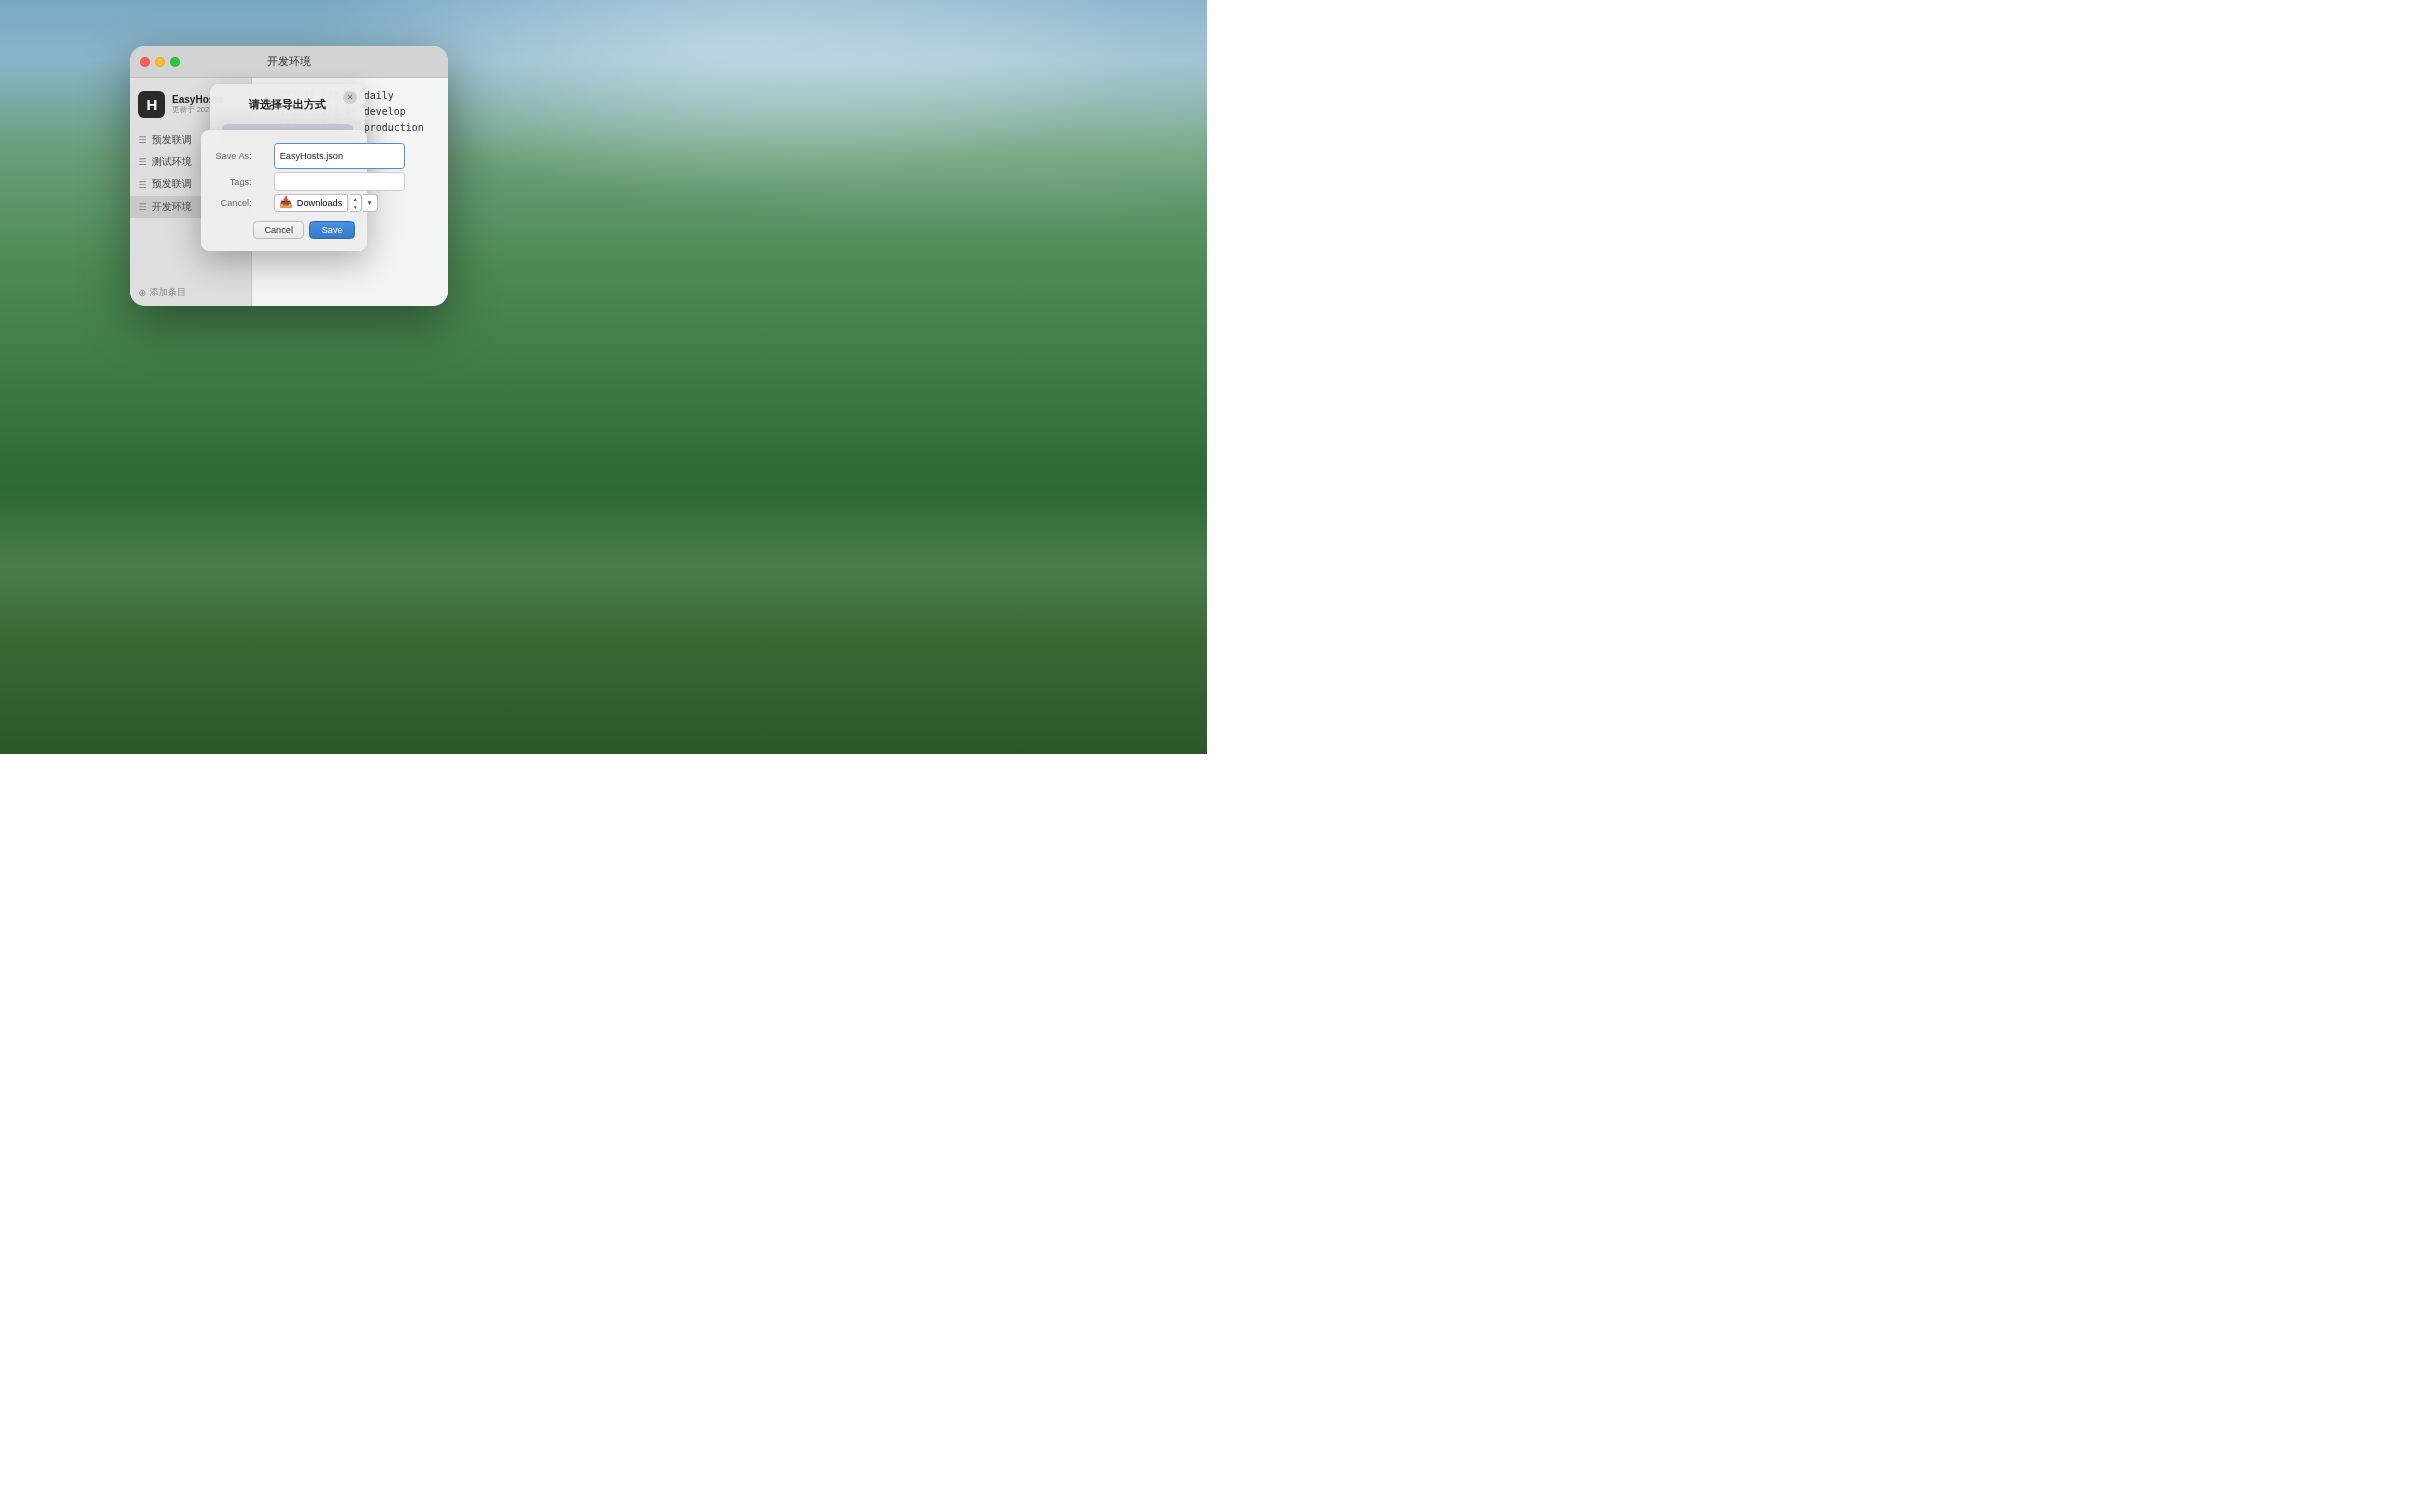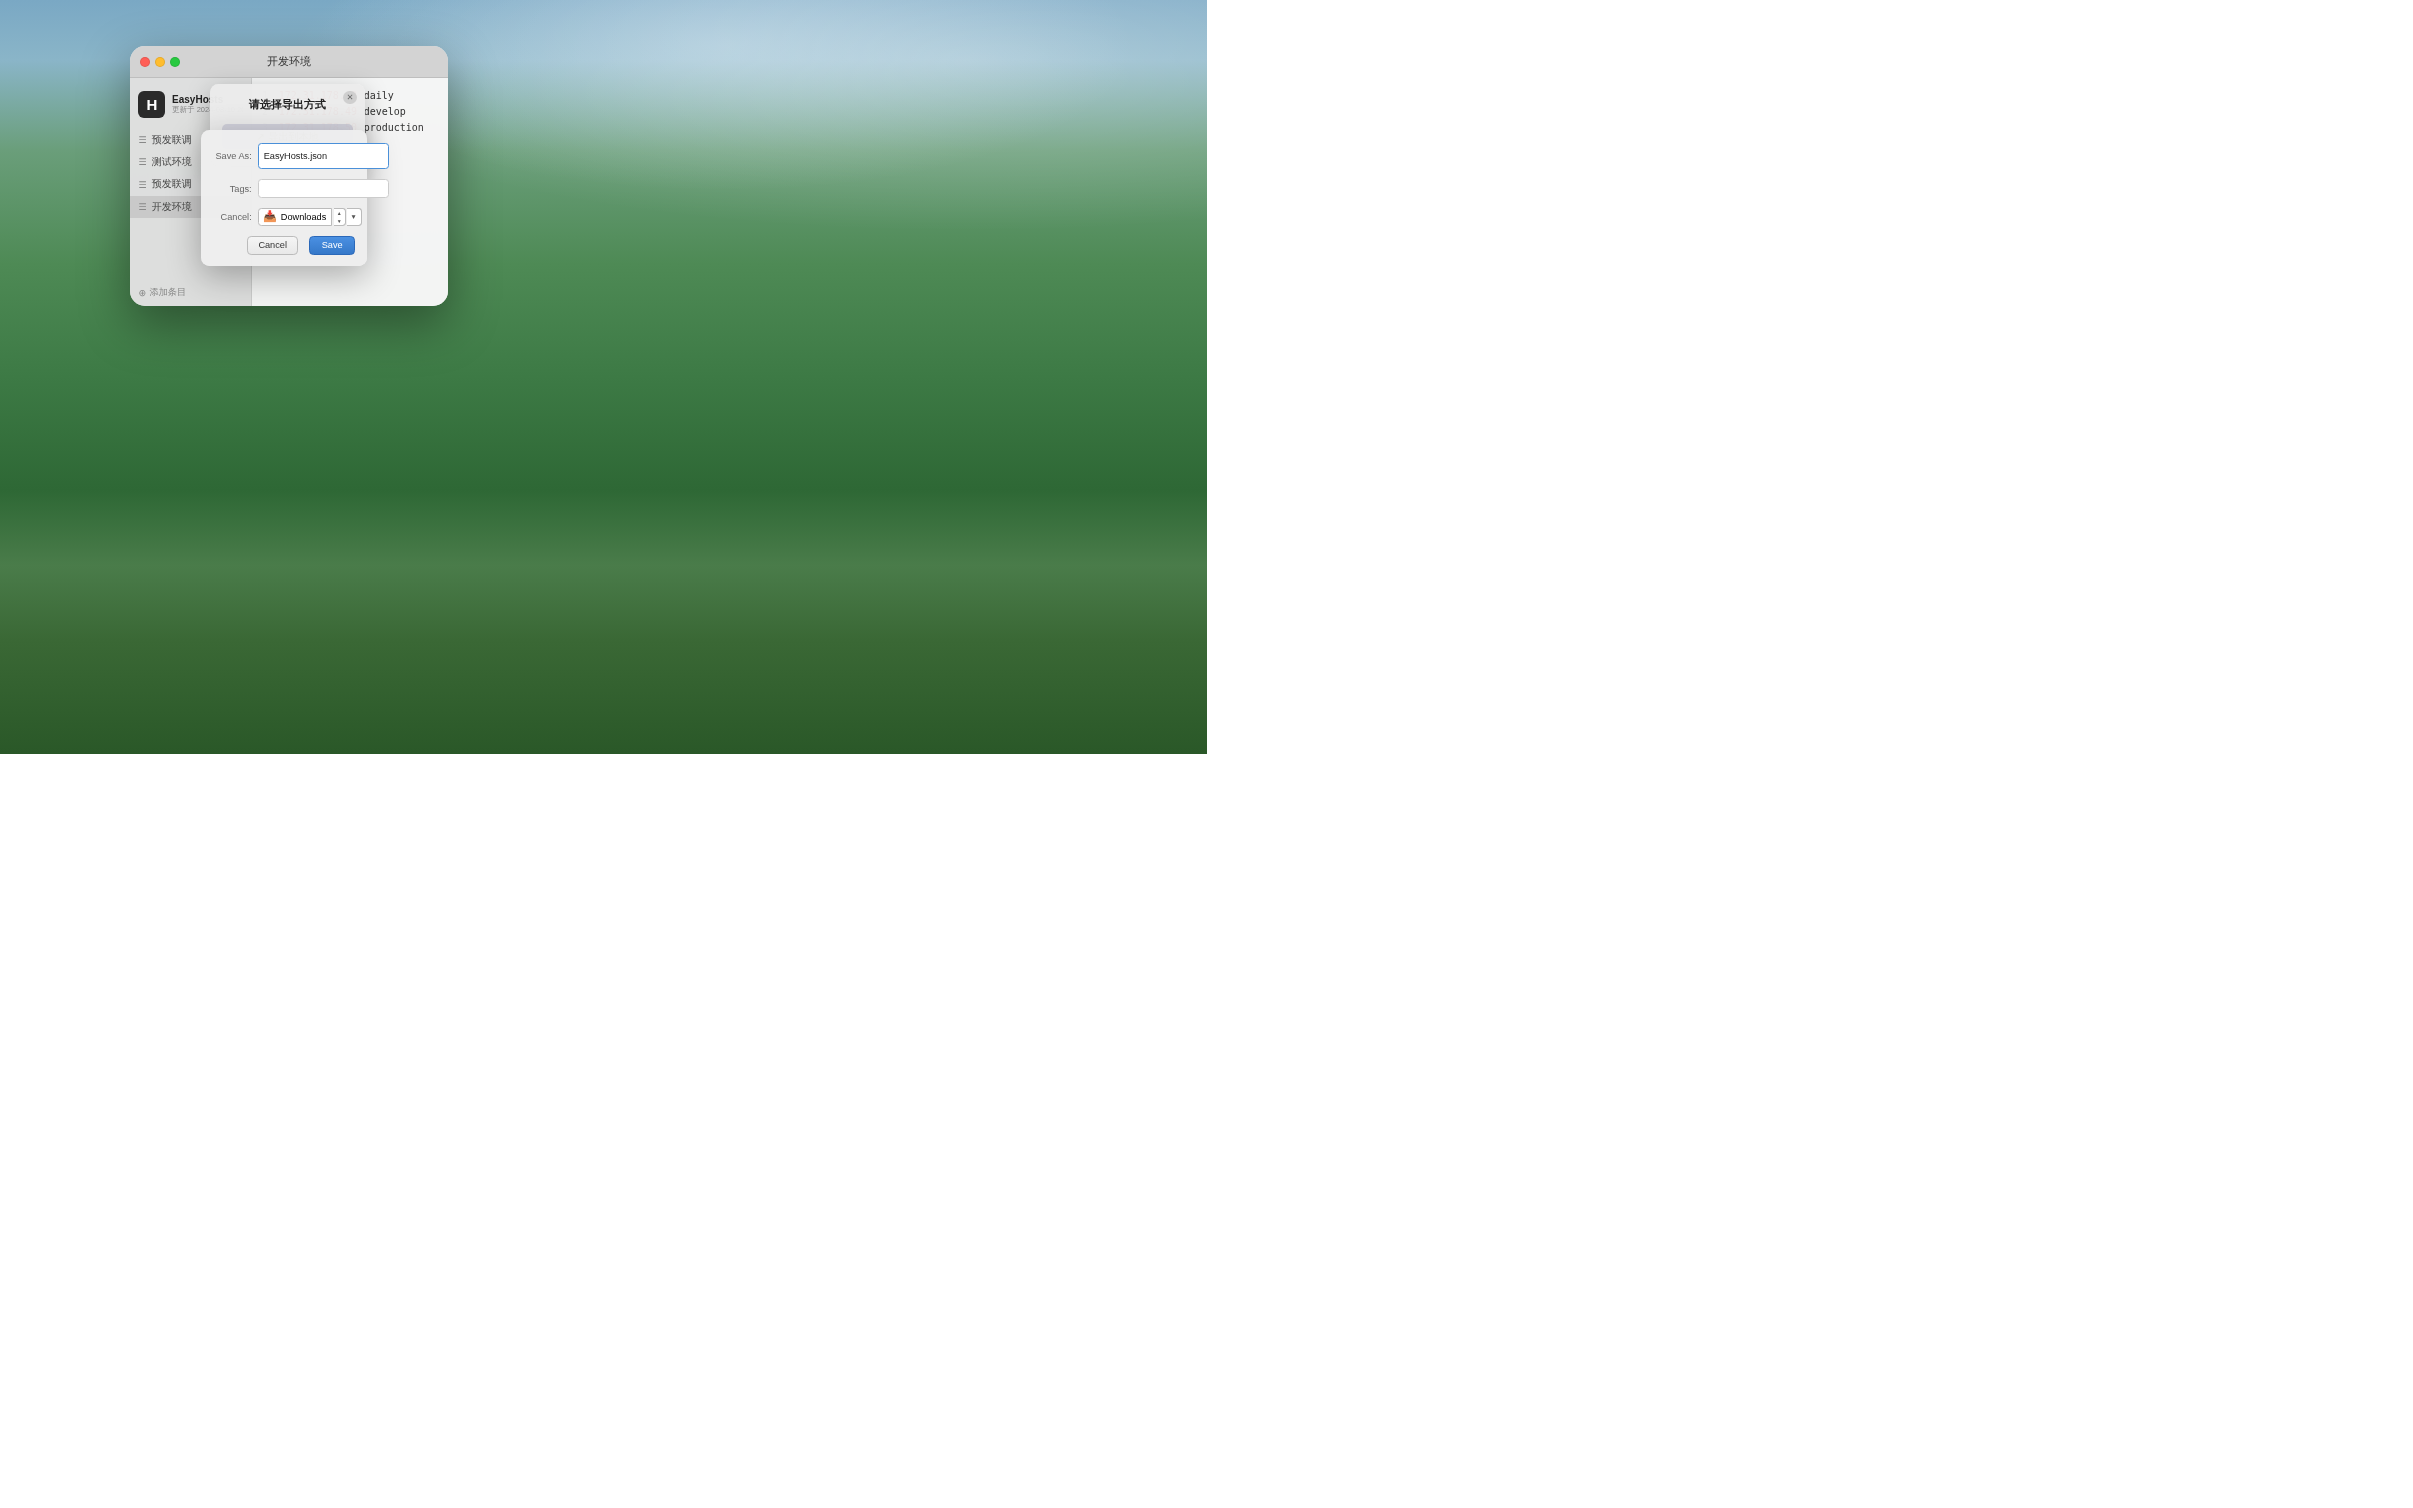--- a/index.html
+++ b/index.html
@@ -263,22 +263,22 @@
       background: rgba(238, 238, 238, 0.98);
       border-radius: 8.4px;
       box-shadow: 0 10px 34px rgba(0,0,0,0.3);
       padding: 13.4px 11.7px 11.7px;
       z-index: 20;
     }
 
     .save-dialog-row {
       display: flex;
       align-items: center;
-      margin-bottom: 10px;
-      gap: 6px;
+      margin-bottom: 3px;
+      gap: 22px;
     }
 
     .save-dialog-label {
       font-size: 9.2px;
       color: #666;
       width: 39px;
       text-align: right;
       flex-shrink: 0;
     }
 
@@ -363,21 +363,21 @@
       justify-content: center;
       cursor: pointer;
       font-size: 6.7px;
       color: #555;
       margin-left: -0.8px;
     }
 
     .save-dialog-buttons {
       display: flex;
       justify-content: flex-end;
-      gap: 11px;
+      gap: 5px;
       margin-top: 8.4px;
     }
 
     .btn-cancel {
       height: 18.4px;
       padding: 0 10px;
       background: linear-gradient(to bottom, #f5f5f5, #e8e8e8);
       border: 0.8px solid #bbb;
       border-radius: 4.2px;
       font-size: 9.2px;

